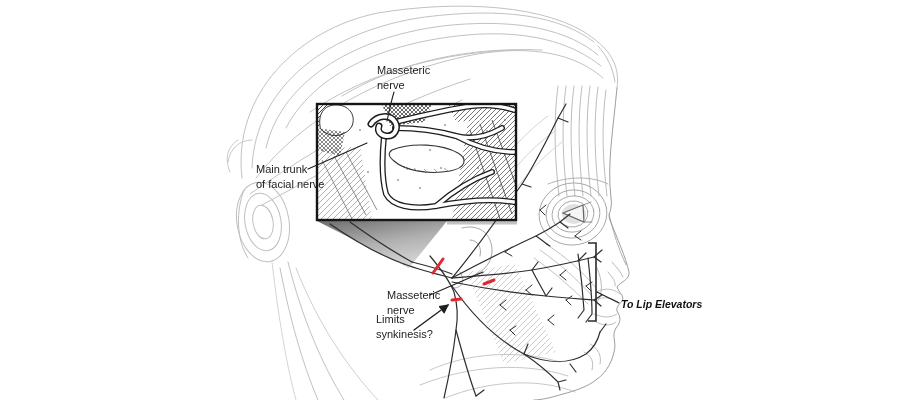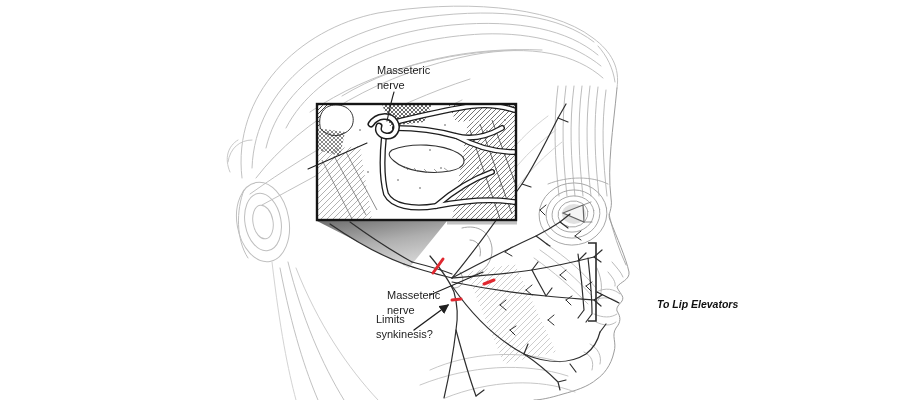--- a/index.html
+++ b/index.html
@@ -6,21 +6,21 @@
   .stage{
     position:relative;width:915px;height:400px;background:#ffffff;
     font-family:"Liberation Sans",sans-serif;overflow:hidden;
   }
   .stage svg{position:absolute;left:0;top:0;}
   .label{
     position:absolute;font-size:11px;line-height:15px;color:#1c1c1c;
     white-space:pre-line;letter-spacing:0;
   }
   .label.bold-italic{
-    font-weight:bold;font-style:italic;font-size:10.5px;color:#111;margin-left:36px;
+    font-weight:bold;font-style:italic;font-size:10.5px;color:#111;
   }
 </style>
 </head>
 <body>
 
 <div class="stage">
 <svg width="915" height="400" viewBox="0 0 915 400">
   <defs>
     <linearGradient id="beamGrad" x1="0" y1="0" x2="0.45" y2="1">
       <stop offset="0" stop-color="#5e5e5e"></stop>
@@ -246,18 +246,20 @@
     <path d="M394,92 C391,102 389,112 387,121"></path>
     <path d="M308,169 L367,143"></path>
     <path d="M430,295 L483,272"></path>
     <path d="M414,330 L448,305" marker-end="url(#arrowhead)" stroke-width="1.4"></path>
     <path d="M619,303 L597,292"></path>
   </g>
 </svg>
 
   <div class="label" style="left:377px;top:63px">Masseteric
 nerve</div>
+  <div class="label" style="left:256px;top:162px">Main trunk
+of facial nerve</div>
   <div class="label" style="left:387px;top:288px">Masseteric
 nerve</div>
   <div class="label" style="left:376px;top:312px">Limits
 synkinesis?</div>
   <div class="label bold-italic" style="left:621px;top:297px">To Lip Elevators</div>
 </div>
 
 </body></html>

